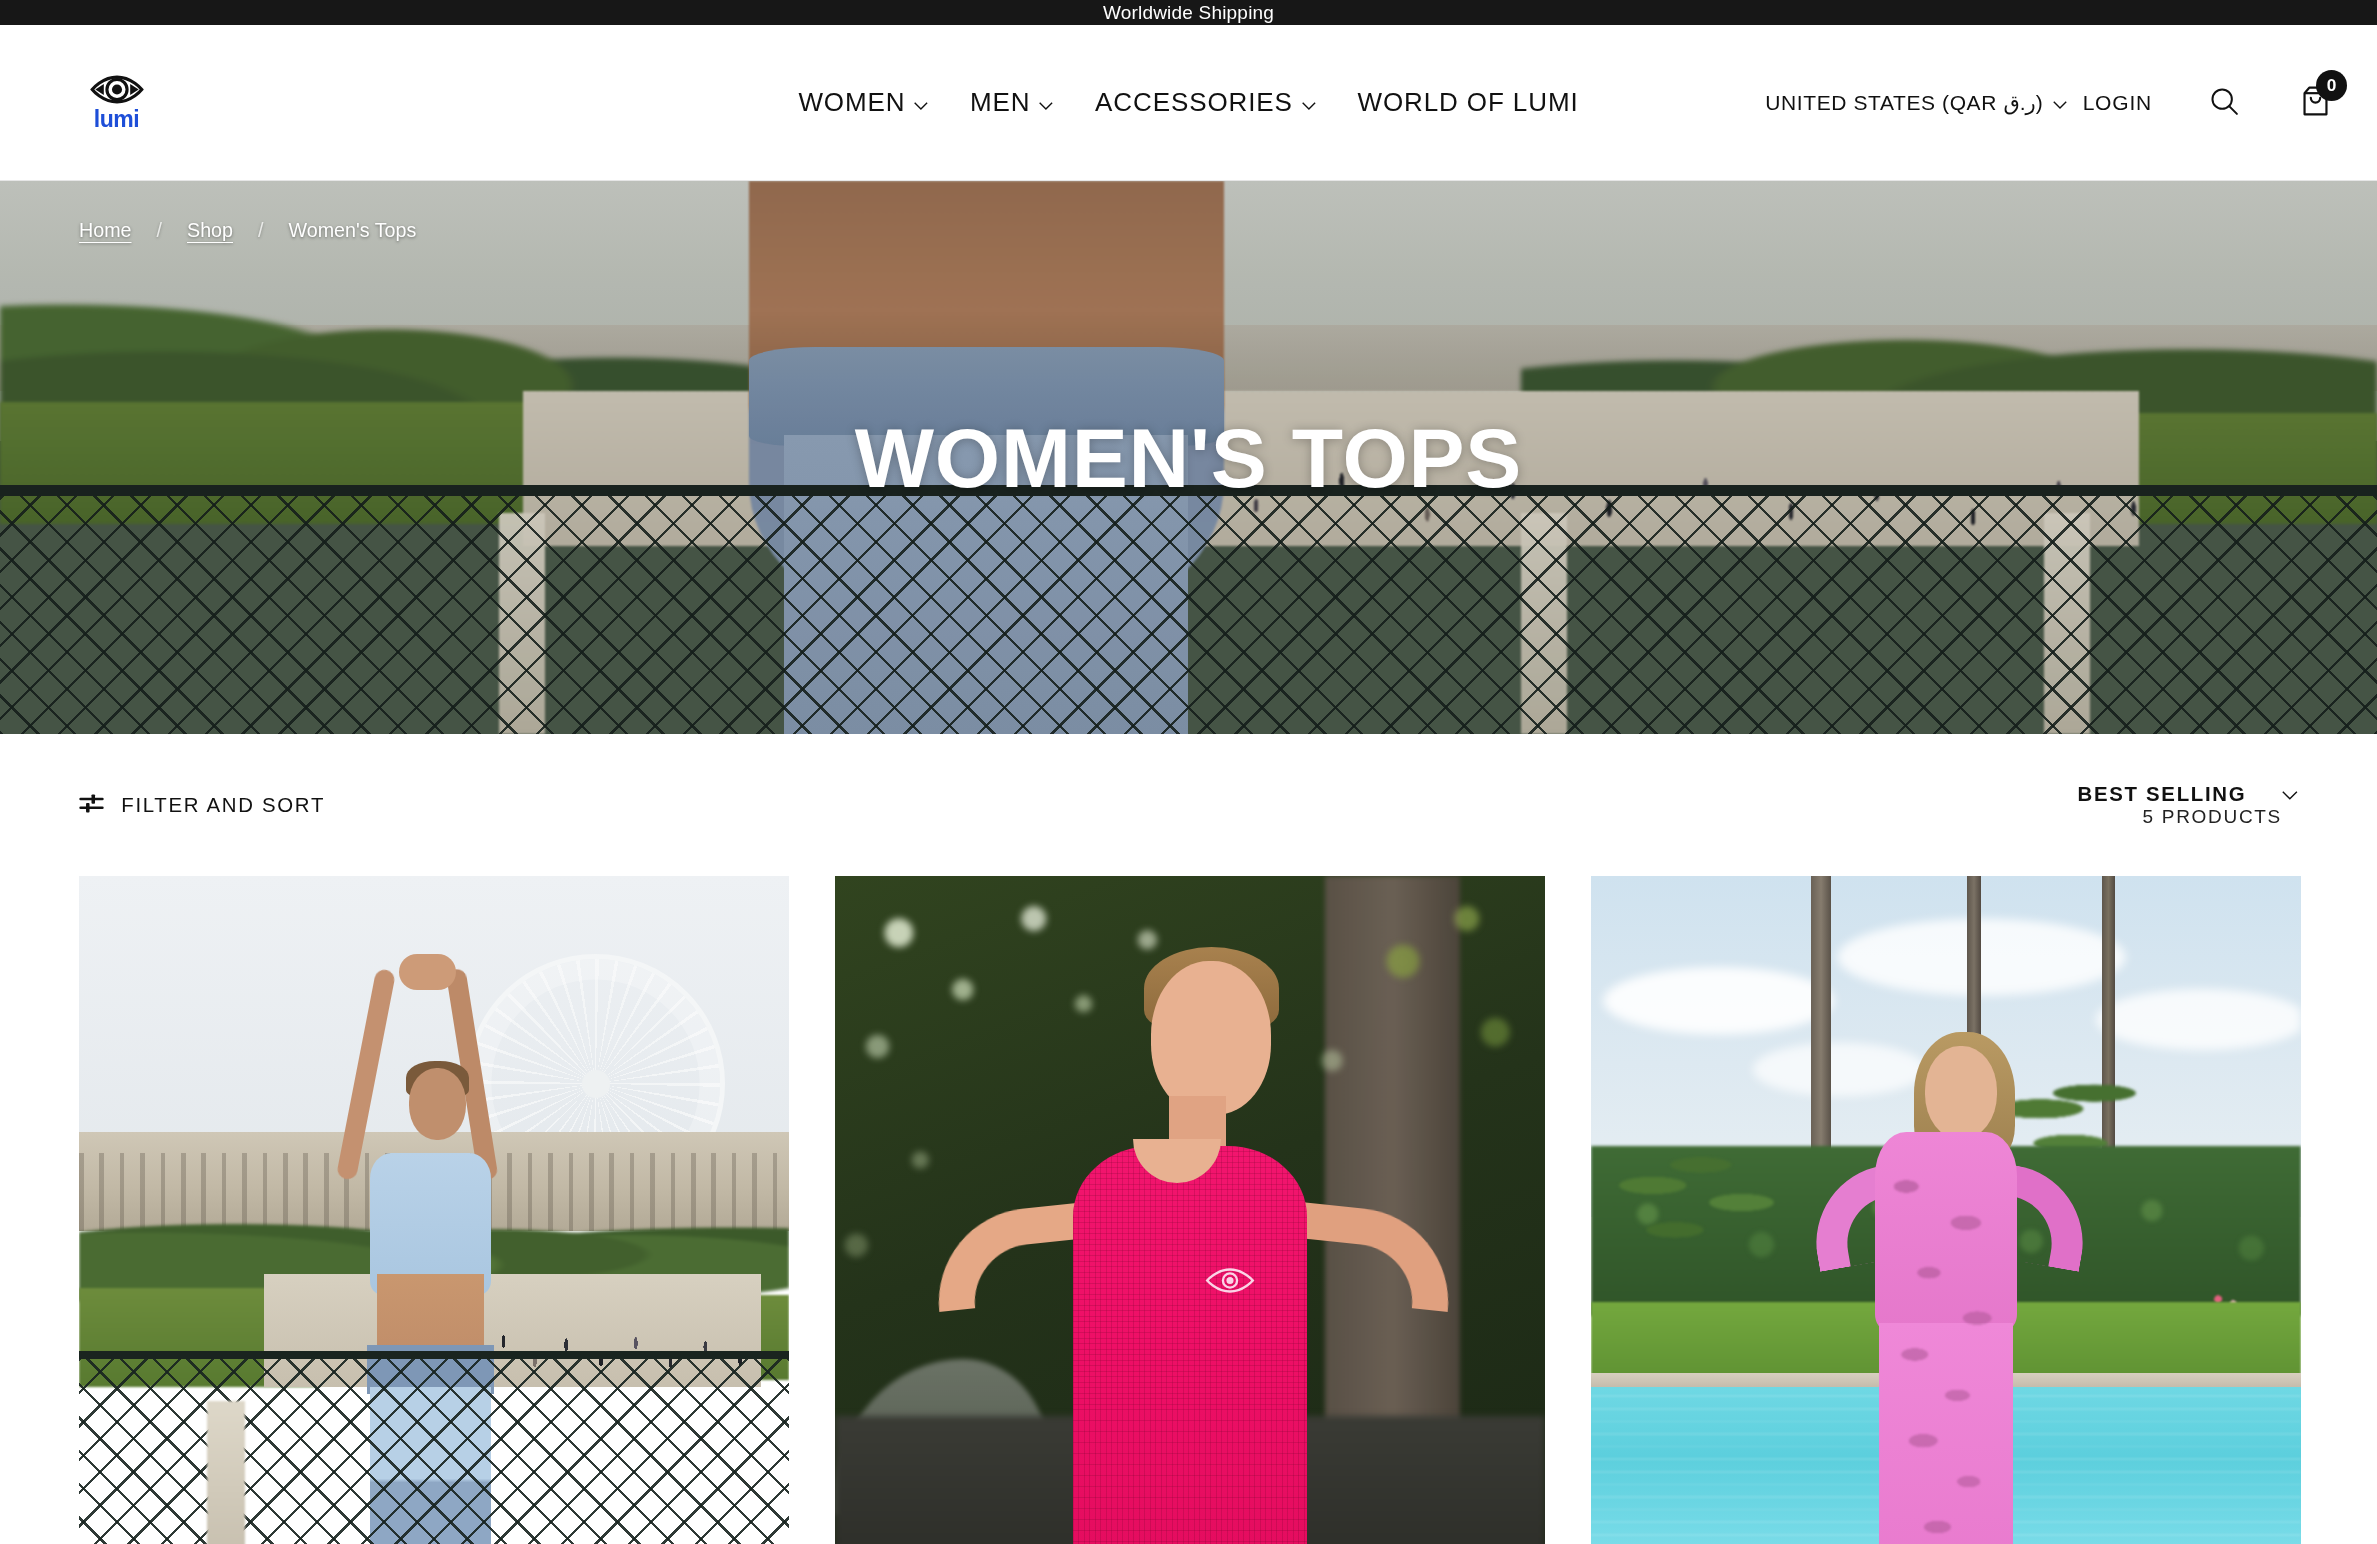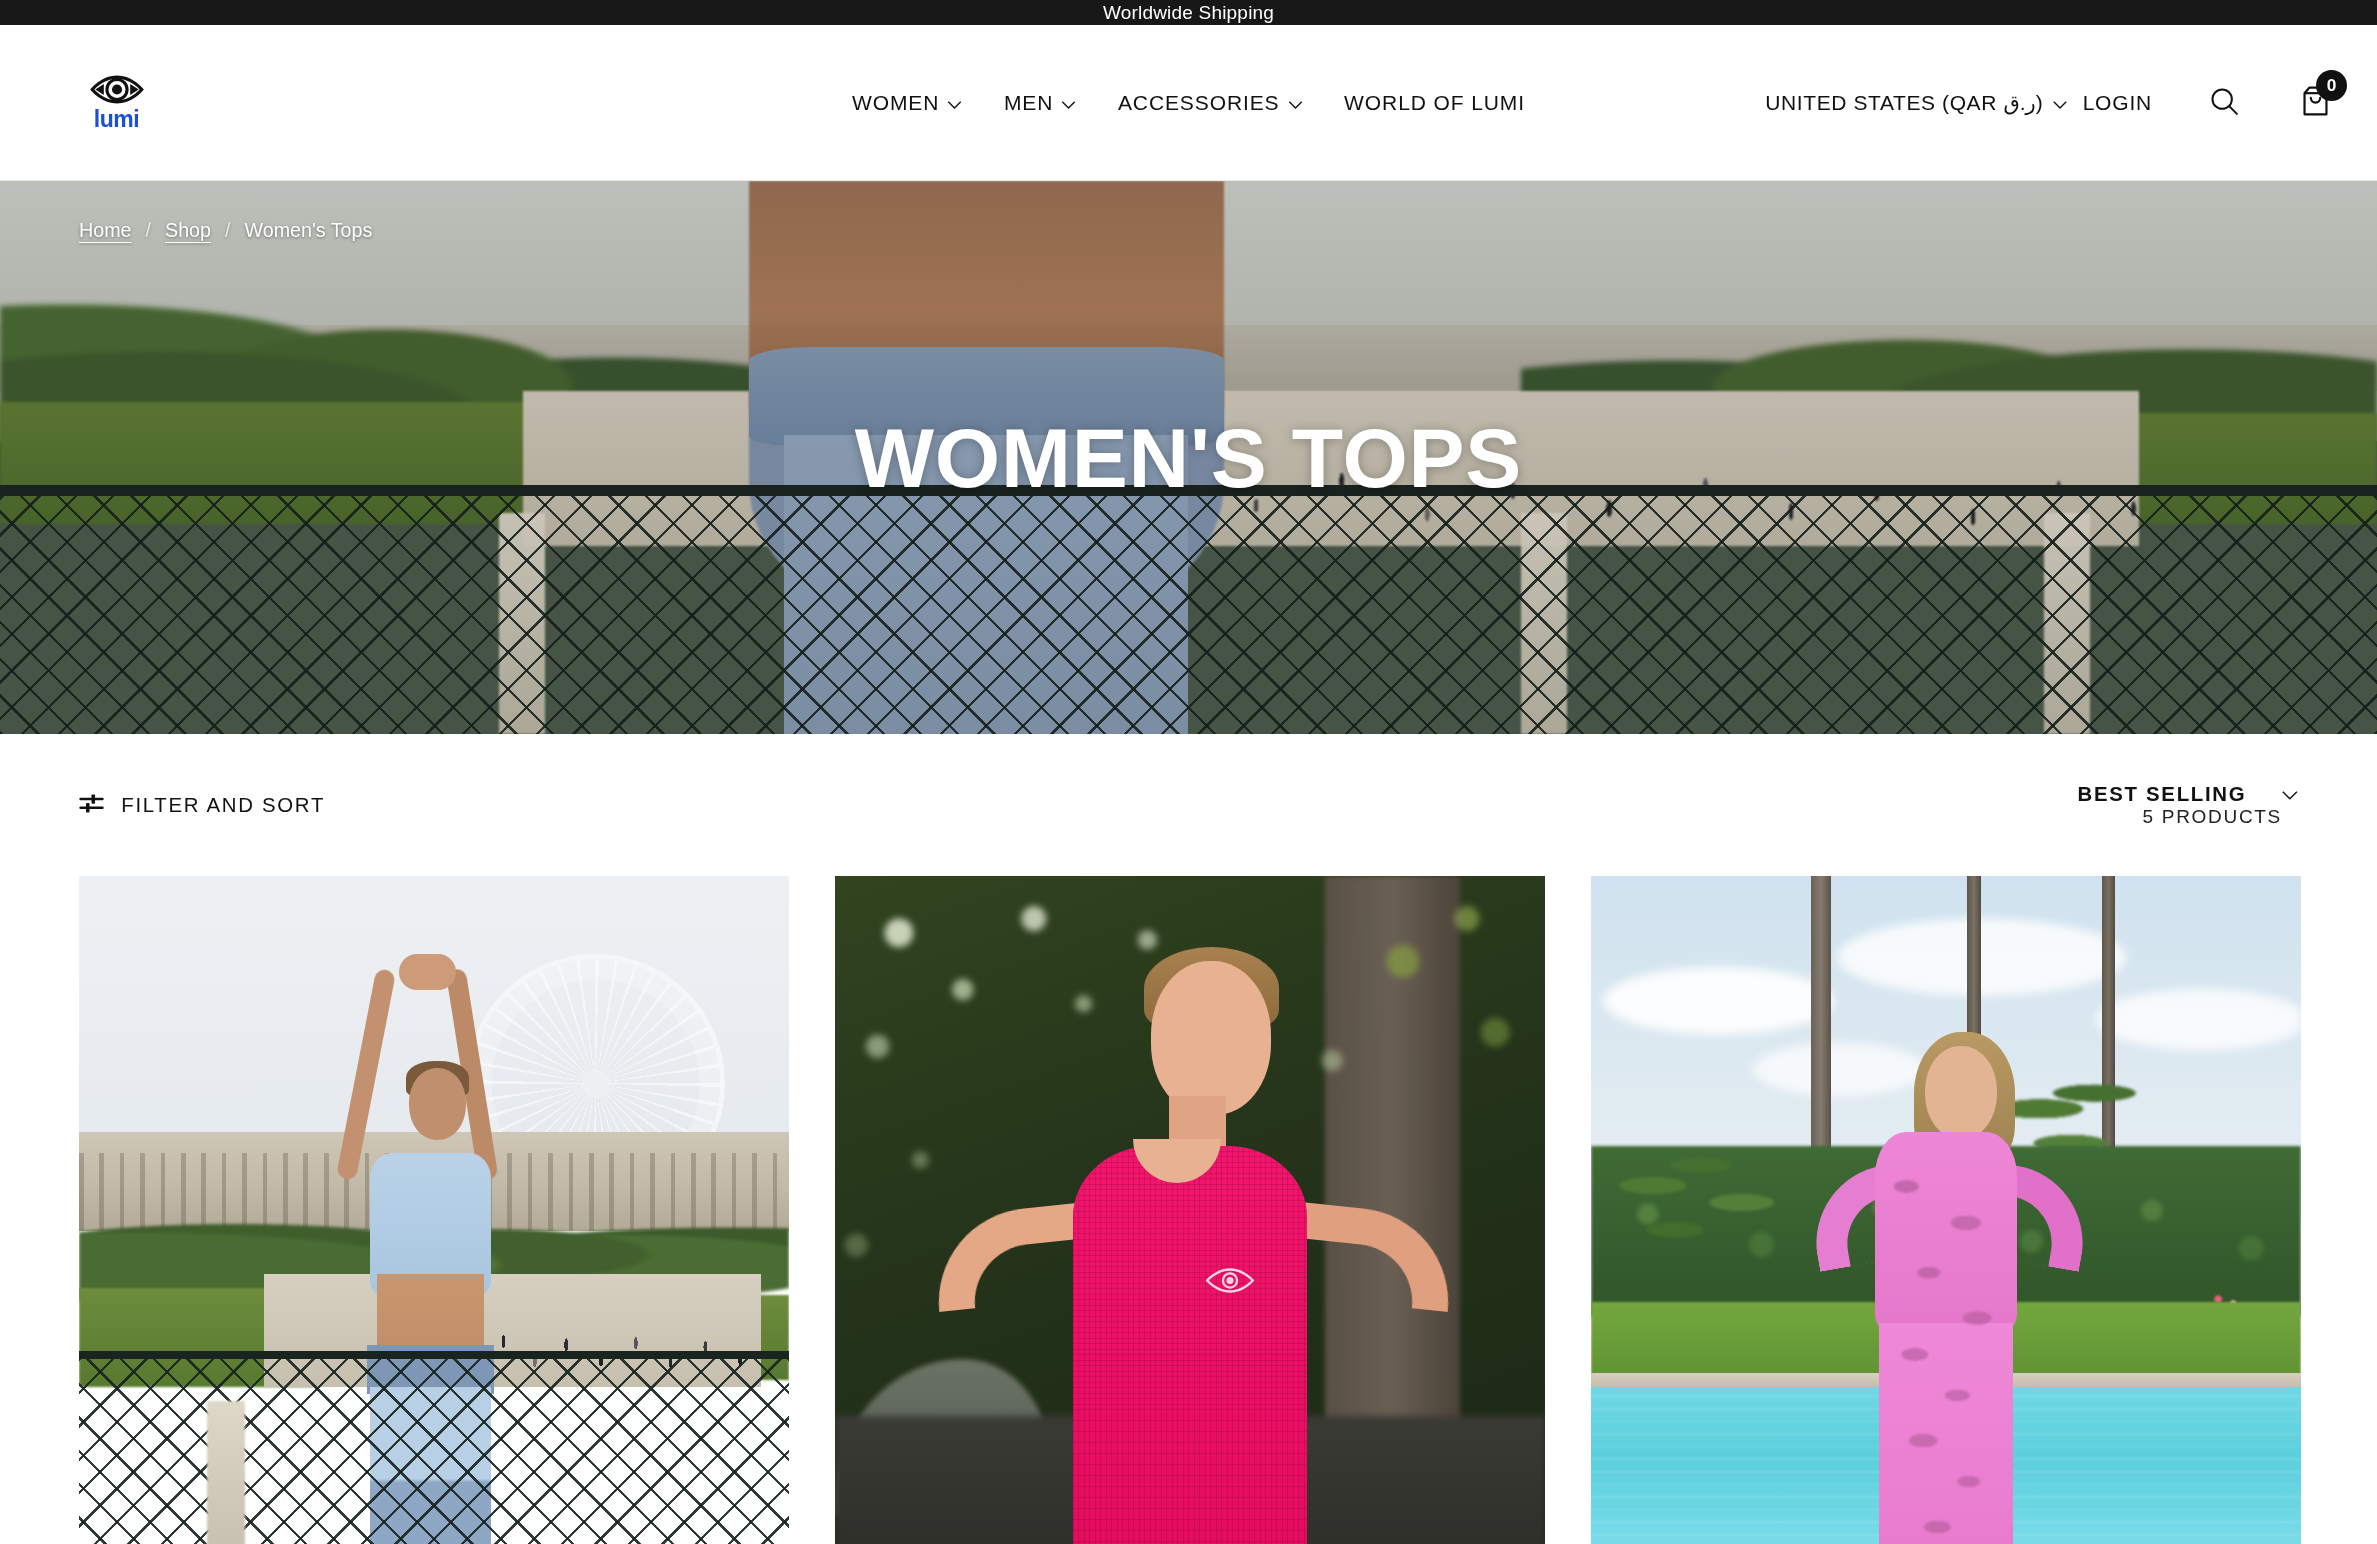--- a/index.html
+++ b/index.html
@@ -35,21 +35,21 @@
     font-size: 23px; font-weight: 700; letter-spacing: -0.4px;
     color: #1d4ed8; line-height: 1; margin-top: 3.1px;
   }
 
   .nav {
     position: absolute; left: 50%; transform: translateX(-50%);
     display: flex; align-items: center; gap: 42px;
   }
   .nav-item {
     display: flex; align-items: center; gap: 8.6px;
-    font-size: 21px; font-weight: 500; letter-spacing: 0.9px;
+    font-size: 26px; font-weight: 500; letter-spacing: 0.9px;
     color: #111; white-space: nowrap;
   }
   .chev { display: inline-block; }
 
   .header-right {
     margin-left: auto;
     display: flex; align-items: center; gap: 16px;
   }
   .country {
     display: flex; align-items: center; gap: 9.4px;
@@ -168,21 +168,21 @@
   .pillar {
     position: absolute; bottom: 0; width: 46px; height: 40%;
     background: linear-gradient(180deg,#d9d4c6,#bdb7a6);
     filter: blur(0.8px); opacity:.95;
   }
 
   .hero-overlay { position: absolute; inset: 0; background: rgba(0,0,0,0.06); }
 
   .breadcrumb {
     position: absolute; left: 79px; top: 38px;
-    display: flex; align-items: center; gap: 14px;
+    display: flex; align-items: center; gap: 25px;
     font-size: 19.7px; color: #ffffff;
     text-shadow: 0 0.8px 3.1px rgba(0,0,0,.45);
   }
   .crumb-link { text-decoration: underline; text-underline-offset: 4.7px; }
   .crumb-sep { opacity: .7; }
 
   .hero-title {
     position: absolute; left: 0; right: 0; top: 50%;
     transform: translateY(-50%);
     text-align: center;

